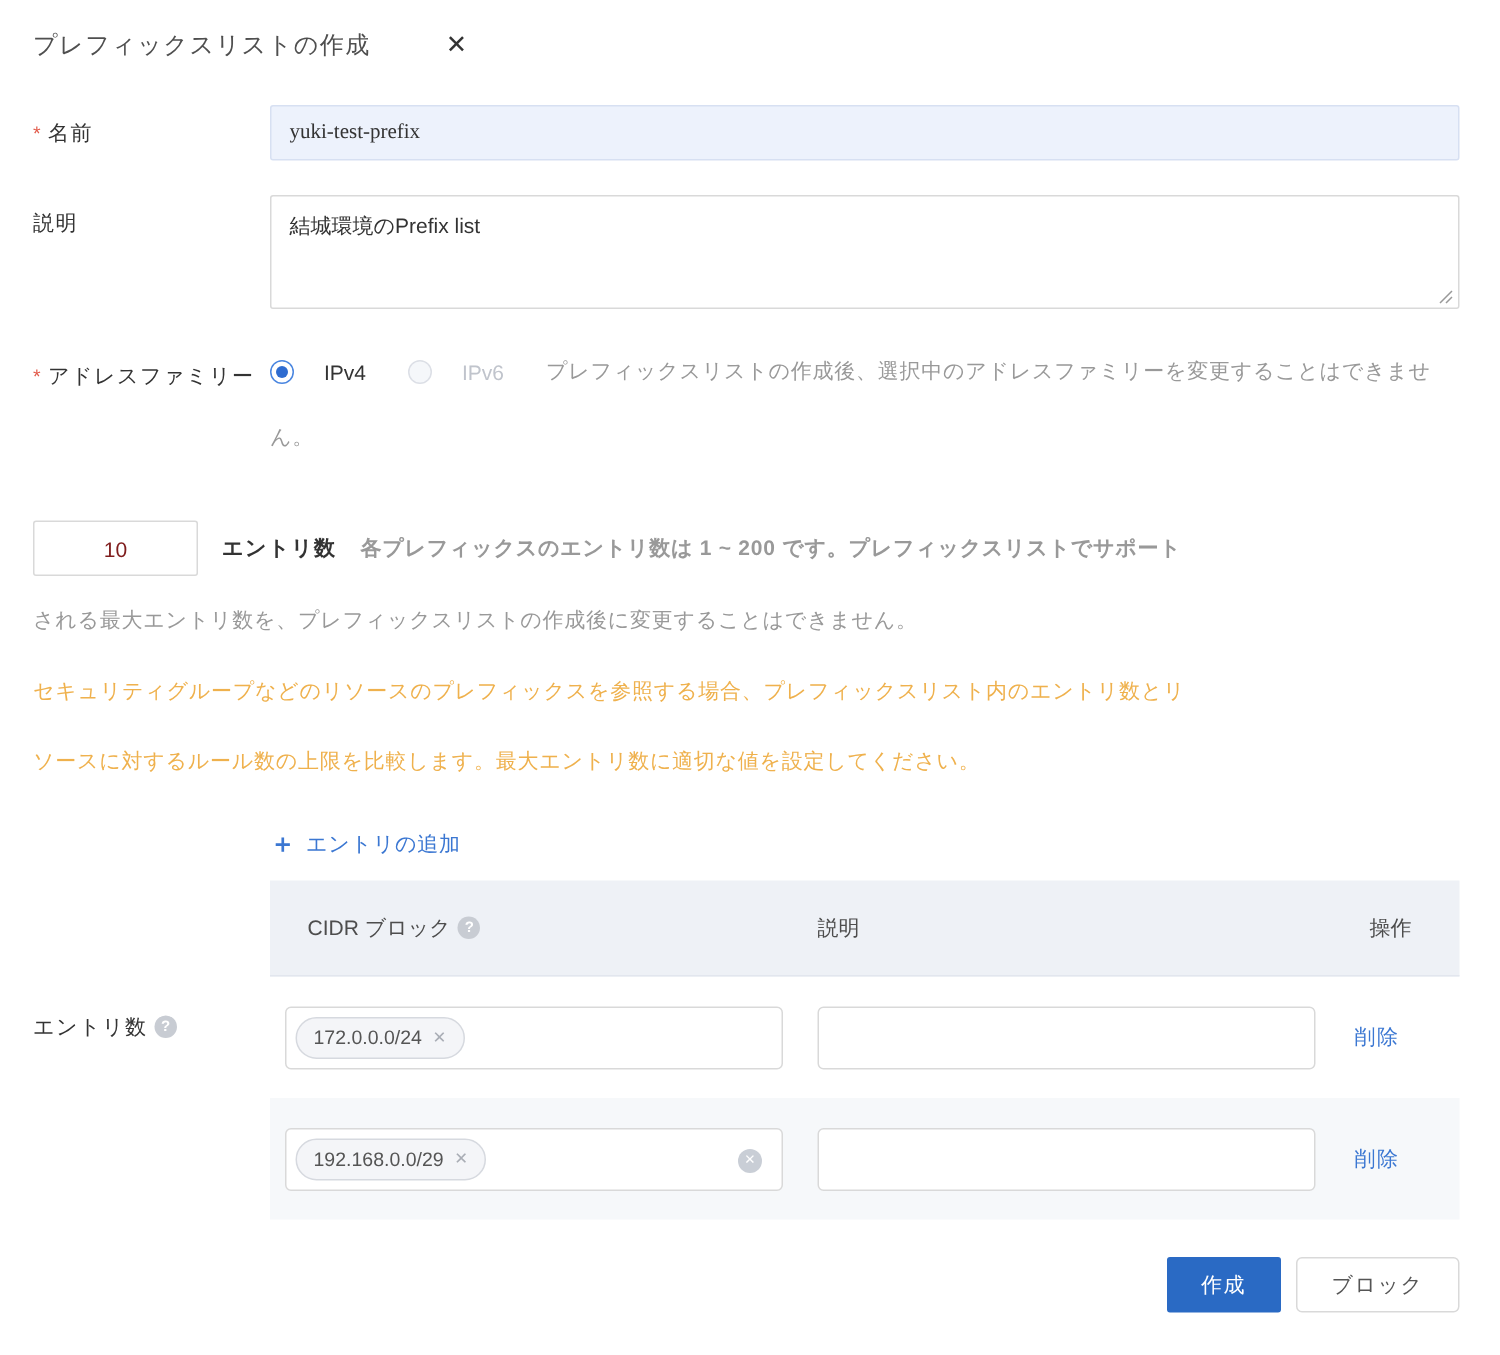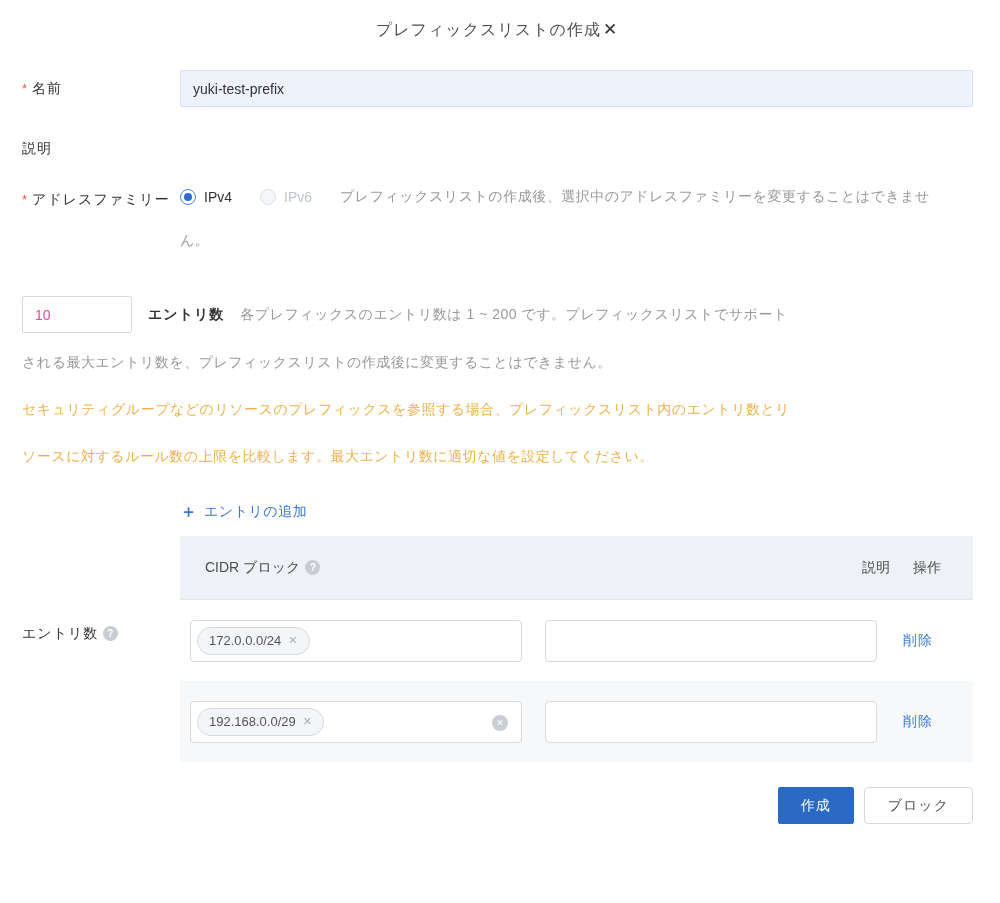--- a/index.html
+++ b/index.html
@@ -7,100 +7,100 @@
   body {
     background: #ffffff;
     font-family: "Liberation Sans", "DejaVu Sans", sans-serif;
     font-size: 14px;
     color: #333;
     overflow: hidden;
   }
   .dialog { padding: 20px 27px 0 22px; width: 1000px; }
 
   
-  .dlg-header { display: flex; justify-content: center; align-items: flex-start; }
+  .dlg-header { display: flex; justify-content: flex-start; align-items: flex-start; gap: 48px; }
   .dlg-title { font-size: 16px; color: #4f4f4f; letter-spacing: 1px; }
   .close-btn { font-size: 17px; color: #333; cursor: pointer; line-height: 20px; padding: 0 2px; }
 
   
   .row { display: flex; }
   .row-label { width: 158px; flex-shrink: 0; color: #333; letter-spacing: 1px; }
   .row-ctrl { width: 793px; }
   .req-mark { color: #e25a4a; margin-right: 4px; font-size: 13px; }
 
   
   .row-name { margin-top: 29px; }
   .row-name .row-label { line-height: 37px; }
   .name-input {
     width: 100%; height: 37px; border: 1px solid #d7e0f2; border-radius: 2px;
     background: #edf2fc; padding: 0 12px; font-size: 14px; color: #333;
-    font-family: Liberation Sans, sans-serif; outline: none;
+    font-family: Liberation Serif, serif; outline: none;
   }
 
   
   .row-desc { margin-top: 23px; }
   .row-desc .row-label { padding-top: 10px; }
   .desc-wrap { position: relative; width: 100%; }
   .desc-area {
     width: 100%; height: 76px; border: 1px solid #d9d9d9; border-radius: 2px;
     background: #fff; padding: 9px 12px; font-size: 14px; color: #333;
     font-family: inherit; resize: none; outline: none; line-height: 20px;
   }
   .resize-handle { position: absolute; right: 4px; bottom: 6px; pointer-events: none; }
 
   
   .row-af { margin-top: 30px; }
   .row-af .row-label { padding-top: 3px; }
   .af-line1 { display: flex; align-items: center; }
-  .radio-item { display: flex; align-items: center; margin-right: 28px; cursor: pointer; }
+  .radio-item { display: flex; align-items: center; margin-right: 28px; cursor: pointer; gap: 12px; }
   .radio-circle {
     width: 16px; height: 16px; border-radius: 50%; margin-right: 8px;
     border: 1px solid #4a86e0; background: #fff; position: relative; flex-shrink: 0;
   }
   .radio-circle.checked::after {
     content: ""; position: absolute; left: 3px; top: 3px; width: 8px; height: 8px;
     border-radius: 50%; background: #2f6cd0;
   }
   .radio-circle.disabled { border-color: #dcdfe6; background: #f5f7fa; }
   .radio-label { color: #333; font-size: 14px; }
   .radio-item.disabled .radio-label { color: #c0c4cc; }
   .note-text { color: #999; letter-spacing: 0.5px; }
   .af-note2 { margin-top: 26px; color: #999; letter-spacing: 0.5px; }
 
   
   .row-max { margin-top: 46px; }
   .row-max .row-label { line-height: 37px; }
   .max-line1 { display: flex; align-items: center; }
   .max-input {
     width: 110px; height: 37px; border: 1px solid #d9d9d9; border-radius: 2px;
-    padding: 0 12px; font-size: 14px; color: #ec4899; font-family: inherit; outline: none;
+    padding: 0 12px; font-size: 14px; color: #7f1d1d; font-family: inherit; outline: none; text-align: center;
   }
   .max-unit { font-weight: bold; color: #333; margin-left: 16px; letter-spacing: 1px; }
-  .max-help1 { color: #999; margin-left: 16px; letter-spacing: 0.5px; }
+  .max-help1 { color: #999; margin-left: 16px; letter-spacing: 0.5px; font-weight: bold; }
   .help-block { color: #999; margin-top: 20px; line-height: 18px; letter-spacing: 0.5px; }
   .warn-block { color: #efb14d; margin-top: 29px; line-height: 18px; letter-spacing: 0.5px; }
 
   
   .row-entries { margin-top: 38px; }
   .row-entries .row-label { display: flex; align-items: center; padding-top: 2px; }
   .help-icon {
     display: inline-flex; align-items: center; justify-content: center;
     width: 15px; height: 15px; border-radius: 50%; background: #c8ccd3;
     color: #fff; font-size: 10px; font-weight: bold; margin-left: 5px; cursor: pointer;
     flex-shrink: 0;
   }
   .add-link { display: inline-flex; align-items: center; color: #3b77d2; cursor: pointer; }
   .add-plus { font-size: 17px; margin-right: 7px; font-weight: bold; line-height: 16px; }
   .add-text { letter-spacing: 0.5px; }
 
   
   .entry-table { margin-top: 15px; width: 793px; }
   .et-head {
     display: flex; align-items: center; height: 64px;
-    background: #eef1f6; border-bottom: 1px solid #e2e6ee; color: #4d4d4d; text-align: right;
+    background: #eef1f6; border-bottom: 1px solid #e2e6ee; color: #4d4d4d;
   }
   .th-cidr { width: 365px; padding-left: 25px; display: flex; align-items: center; }
   .th-desc { width: 345px; }
   .th-action { padding-left: 23px; }
   .et-row { display: flex; align-items: center; height: 81px; }
   .et-row.alt { background: #f6f8fa; }
   .td-cidr { width: 365px; padding-left: 10px; text-align: center; }
   .td-desc { width: 345px; }
   .td-action { padding-left: 13px; }
   .input-box {
@@ -146,20 +146,28 @@
 
   <div class="row row-name">
     <div class="row-label"><span class="req-mark">*</span><span>名前</span></div>
     <div class="row-ctrl">
       <input class="name-input" type="text" value="yuki-test-prefix" style="">
     </div>
   </div>
 
   <div class="row row-desc">
     <div class="row-label">説明</div>
+    <div class="row-ctrl">
+      <div class="desc-wrap">
+        <textarea class="desc-area" style="">結城環境のPrefix list</textarea>
+        <svg class="resize-handle" width="11" height="11" viewBox="0 0 11 11">
+            <path d="M2 10 L10 2 M6 10 L10 6" stroke="#999" stroke-width="1" fill="none"></path>
+          </svg>
+      </div>
+    </div>
   </div>
 
   <div class="row row-af">
     <div class="row-label"><span class="req-mark">*</span><span>アドレスファミリー</span></div>
     <div class="row-ctrl">
       <div class="af-line1">
         <span class="radio-item">
           <span class="radio-circle checked"></span>
           <span class="radio-label">IPv4</span>
         </span>

